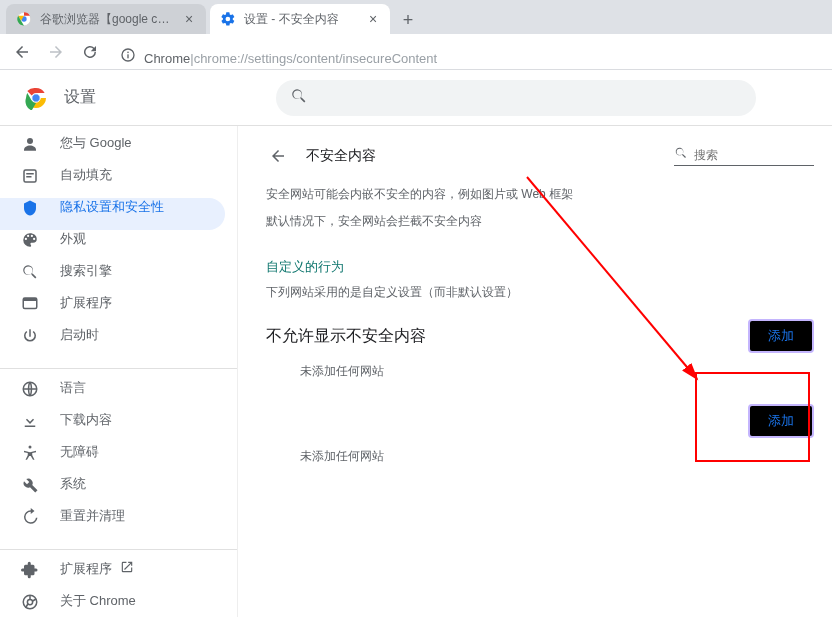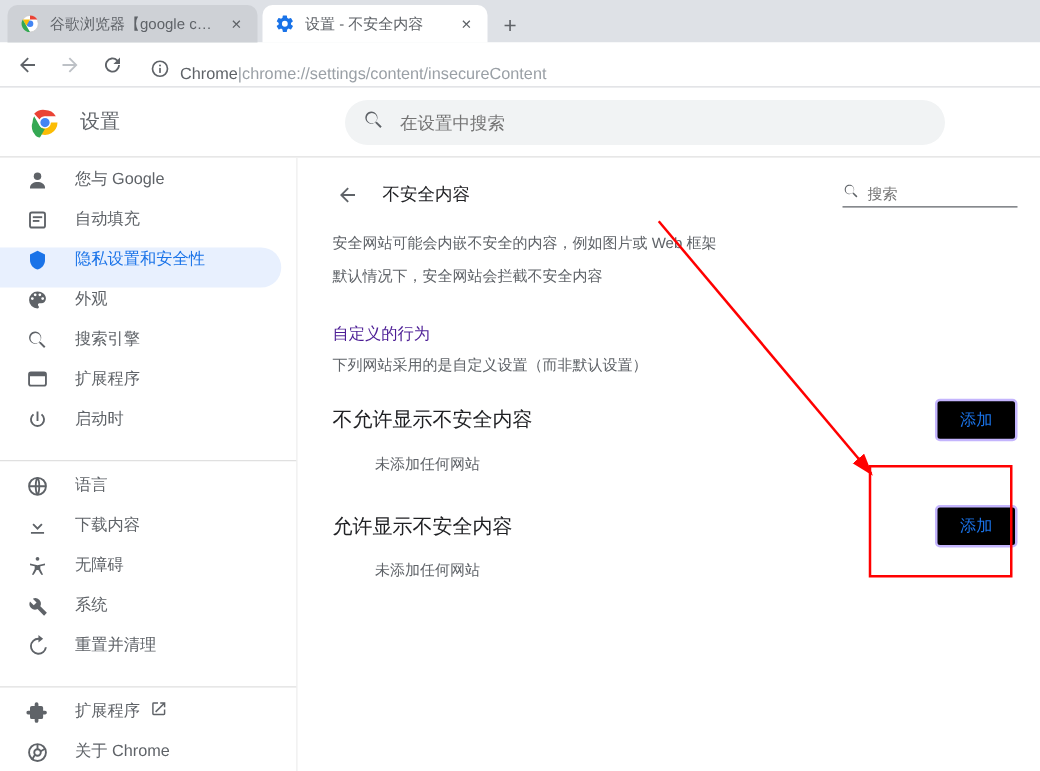--- a/index.html
+++ b/index.html
@@ -46,21 +46,21 @@
   .content { flex: 1; padding: 18px 18px 18px 28px; position: relative; overflow: hidden; }
   .content-header { display: flex; align-items: center; margin-bottom: 18px; }
   .back-btn { width: 24px; height: 24px; display: flex; align-items: center; justify-content: center; color: #5f6368; margin-right: 16px; cursor: pointer; }
   .content-title { font-size: 14px; color: #202124; flex: 0 0 auto; }
   .content-search { margin-left: auto; display: flex; align-items: center; border-bottom: 1px solid #5f6368; padding: 0 0 2px 0; width: 140px; color: #5f6368; font-size: 12px; }
   .content-search .mini-search-icon { margin-right: 6px; }
   .content-search input { border:none; outline:none; font-size:12px; width:100%; }
 
   .desc { font-size: 12px; color: #5f6368; margin-bottom: 10px; }
   .section-gap { height: 18px; }
-  .section-title { font-size: 13px; color: #4c1d95; margin-bottom: 8px; }
+  .section-title { font-size: 13px; color: #0f766e; margin-bottom: 8px; }
   .section-sub { font-size: 12px; color: #5f6368; margin-bottom: 18px; }
 
   .row { display: flex; align-items: center; margin-bottom: 10px; }
   .row .row-label { font-size: 16px; color: #202124; }
   .row .spacer { flex: 1; }
   .add-btn { border: 2px solid #c4b5fd; background: #000000; color: #1a73e8; font-size: 13px; padding: 6px 18px; border-radius: 4px; cursor: pointer; }
   .empty { font-size: 12px; color: #5f6368; margin: 8px 0 24px 34px; }
 
   
   .annot { position: absolute; pointer-events: none; }
@@ -138,21 +138,20 @@
       </svg>
   </span>
   <div class="app-title">设置</div>
   <div class="search-wrap">
     <div class="search-box">
       <span class="search-icon">
         <svg width="18" height="18" viewBox="0 0 24 24" fill="#5f6368">
             <path d="M15.5 14h-.79l-.28-.27a6.5 6.5 0 1 0-.7.7l.27.28v.79l5 5L20.49 19zM10 15.5A5.5 5.5 0 1 1 15.5 10 5.5 5.5 0 0 1 10 15.5z"></path>
           </svg>
       </span>
-      <input placeholder="在设置中搜索" style="">
     </div>
   </div>
 </div>
 
 <div class="body-wrap">
 
   <div class="sidebar">
     <div class="side-item">
       <span class="side-icon">
           <svg width="18" height="18" viewBox="0 0 24 24" fill="#5f6368">
@@ -308,21 +307,20 @@
     <div class="section-sub">下列网站采用的是自定义设置（而非默认设置）</div>
 
     <div class="row">
       <div class="row-label">不允许显示不安全内容</div>
       <div class="spacer"></div>
       <button class="add-btn">添加</button>
     </div>
     <div class="empty">未添加任何网站</div>
 
     <div class="row" style="margin-top:6px;">
-      <div class="row-label">允许显示不安全内容</div>
       <div class="spacer"></div>
       <button class="add-btn">添加</button>
     </div>
     <div class="empty">未添加任何网站</div>
   </div>
 </div>
 
 <svg class="arrow" width="832" height="617">
   <defs>
     <marker id="ah" markerWidth="10" markerHeight="10" refX="8" refY="3" orient="auto">

